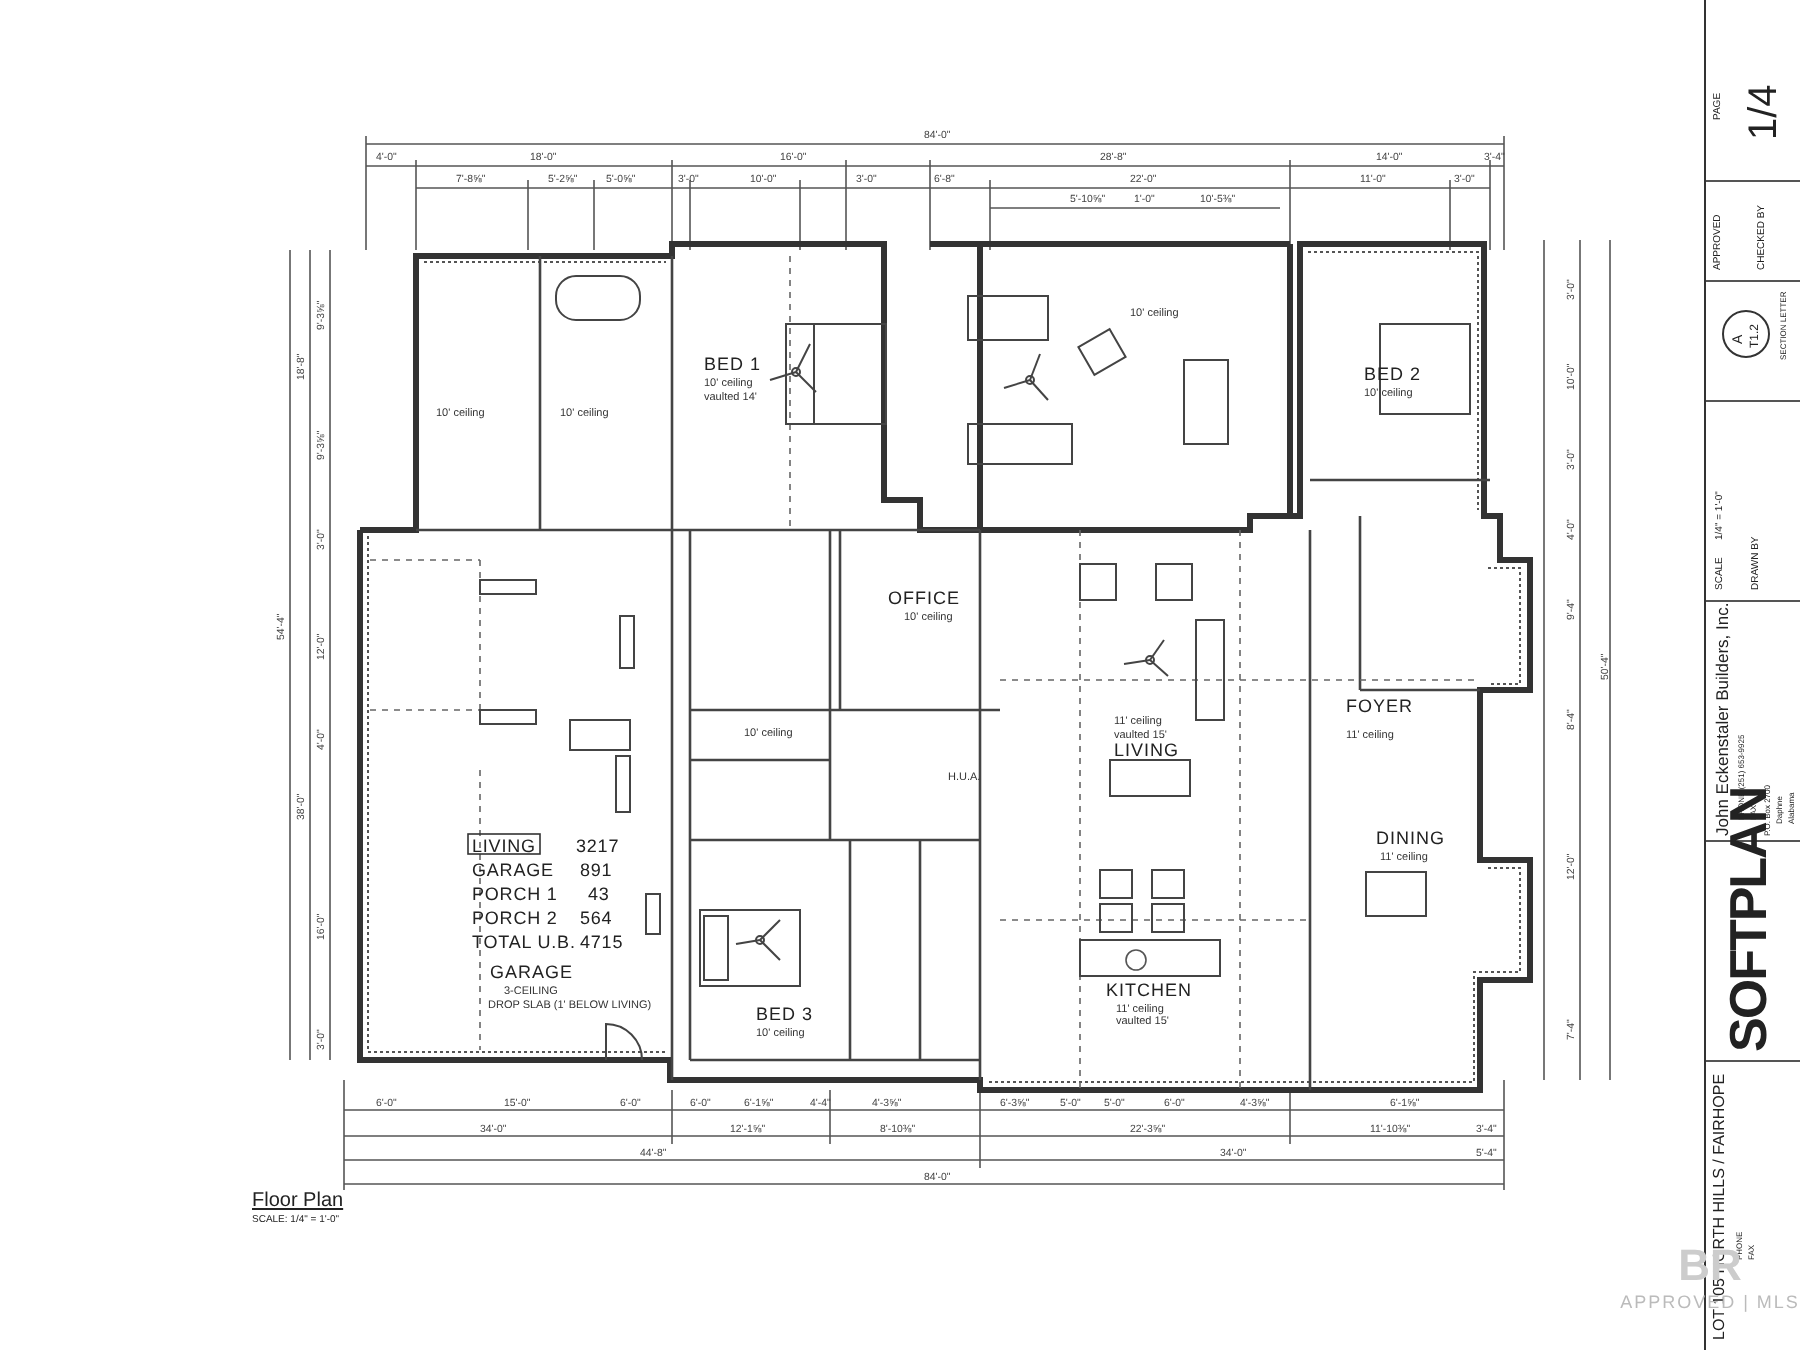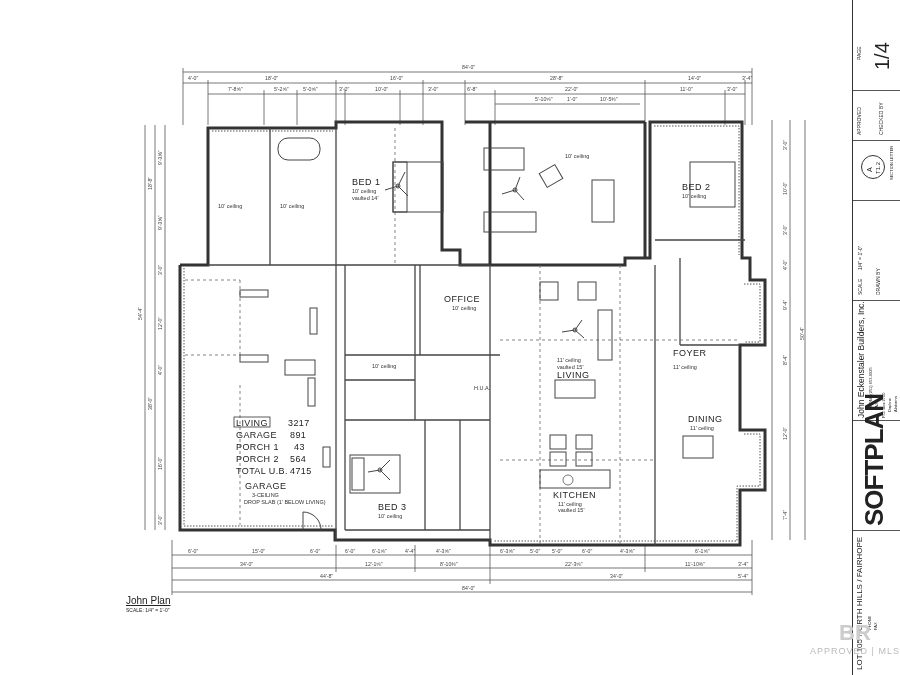--- a/index.html
+++ b/index.html
@@ -281,21 +281,21 @@
     <text class="area" x="290" y="438">891</text>
     <text class="area" x="236" y="450">PORCH 1</text>
     <text class="area" x="294" y="450">43</text>
     <text class="area" x="236" y="462">PORCH 2</text>
     <text class="area" x="290" y="462">564</text>
     <text class="area" x="236" y="474">TOTAL U.B.</text>
     <text class="area" x="290" y="474">4715</text>
   </g>
 </svg>
 
-<div id="floorplan-title">John Plan</div>
+<div id="floorplan-title">Floor Plan</div>
 <div id="floorplan-scale">SCALE: 1/4" = 1'-0"</div>
 
 <div id="titleblock">
   <div class="tb-cell" style="top:0;height:90px;">
     <span class="vtext" style="left:3px;top:60px;font-size:5px;">PAGE</span>
     <span class="vtext" style="left:18px;top:70px;font-size:20px;">1/4</span>
   </div>
   <div class="tb-cell" style="top:90px;height:50px;">
     <span class="vtext" style="left:3px;top:45px;font-size:5px;">APPROVED</span>
     <span class="vtext" style="left:25px;top:45px;font-size:5px;">CHECKED BY</span>

